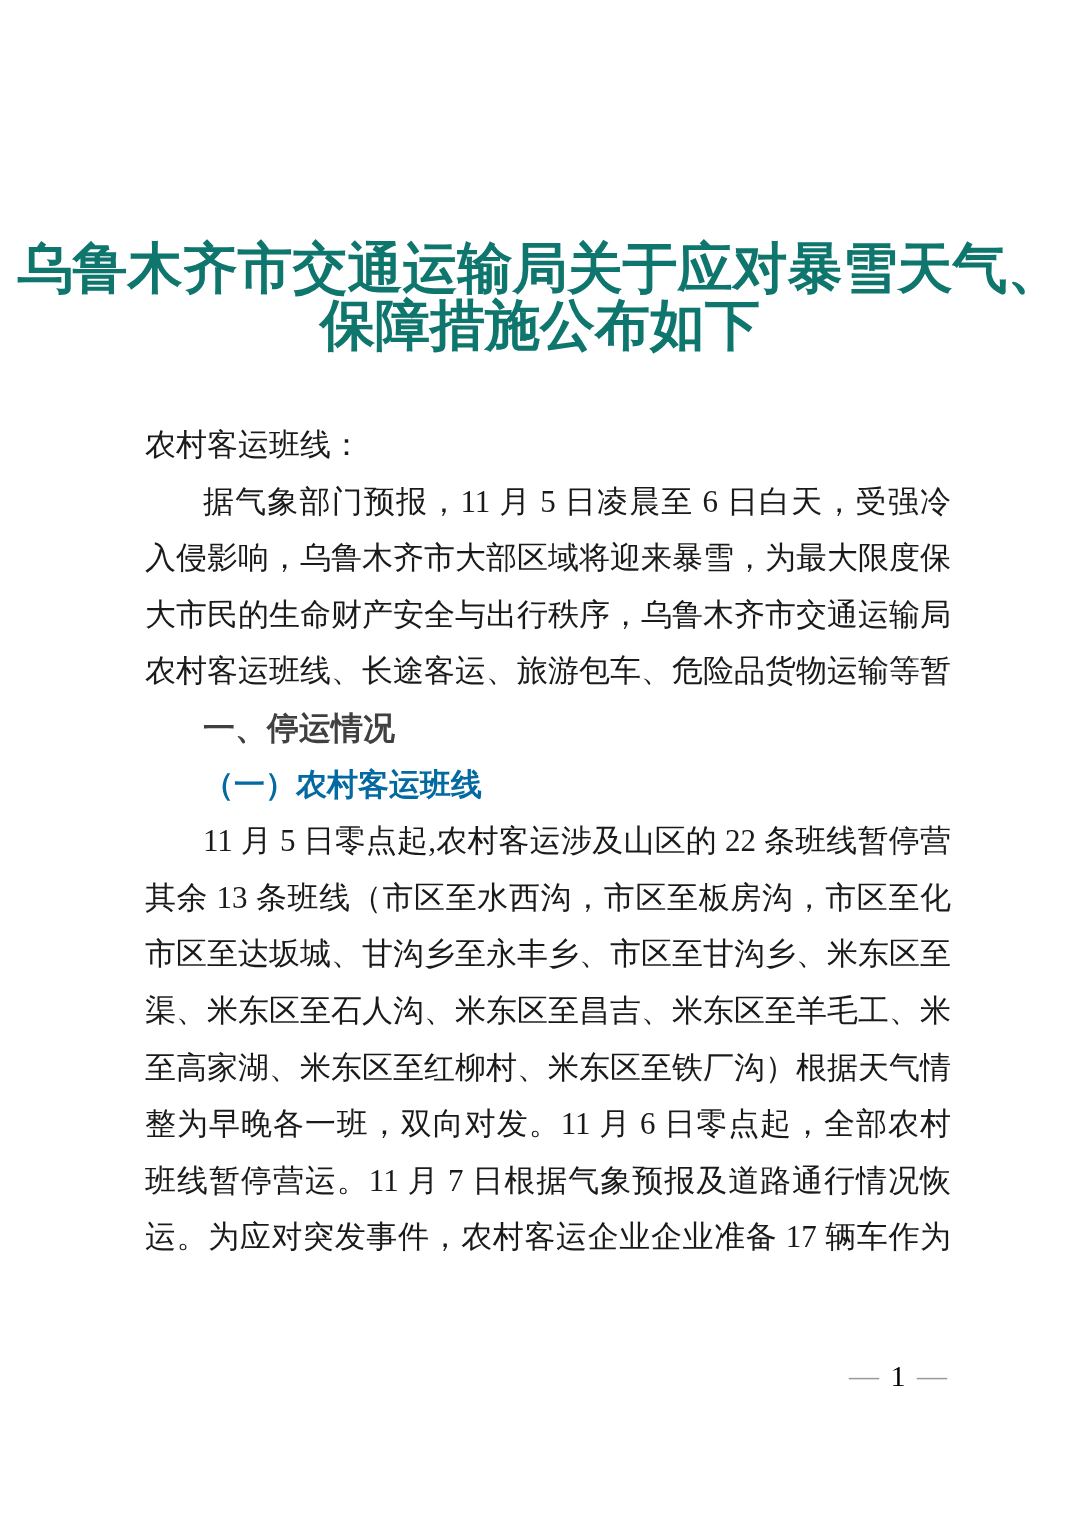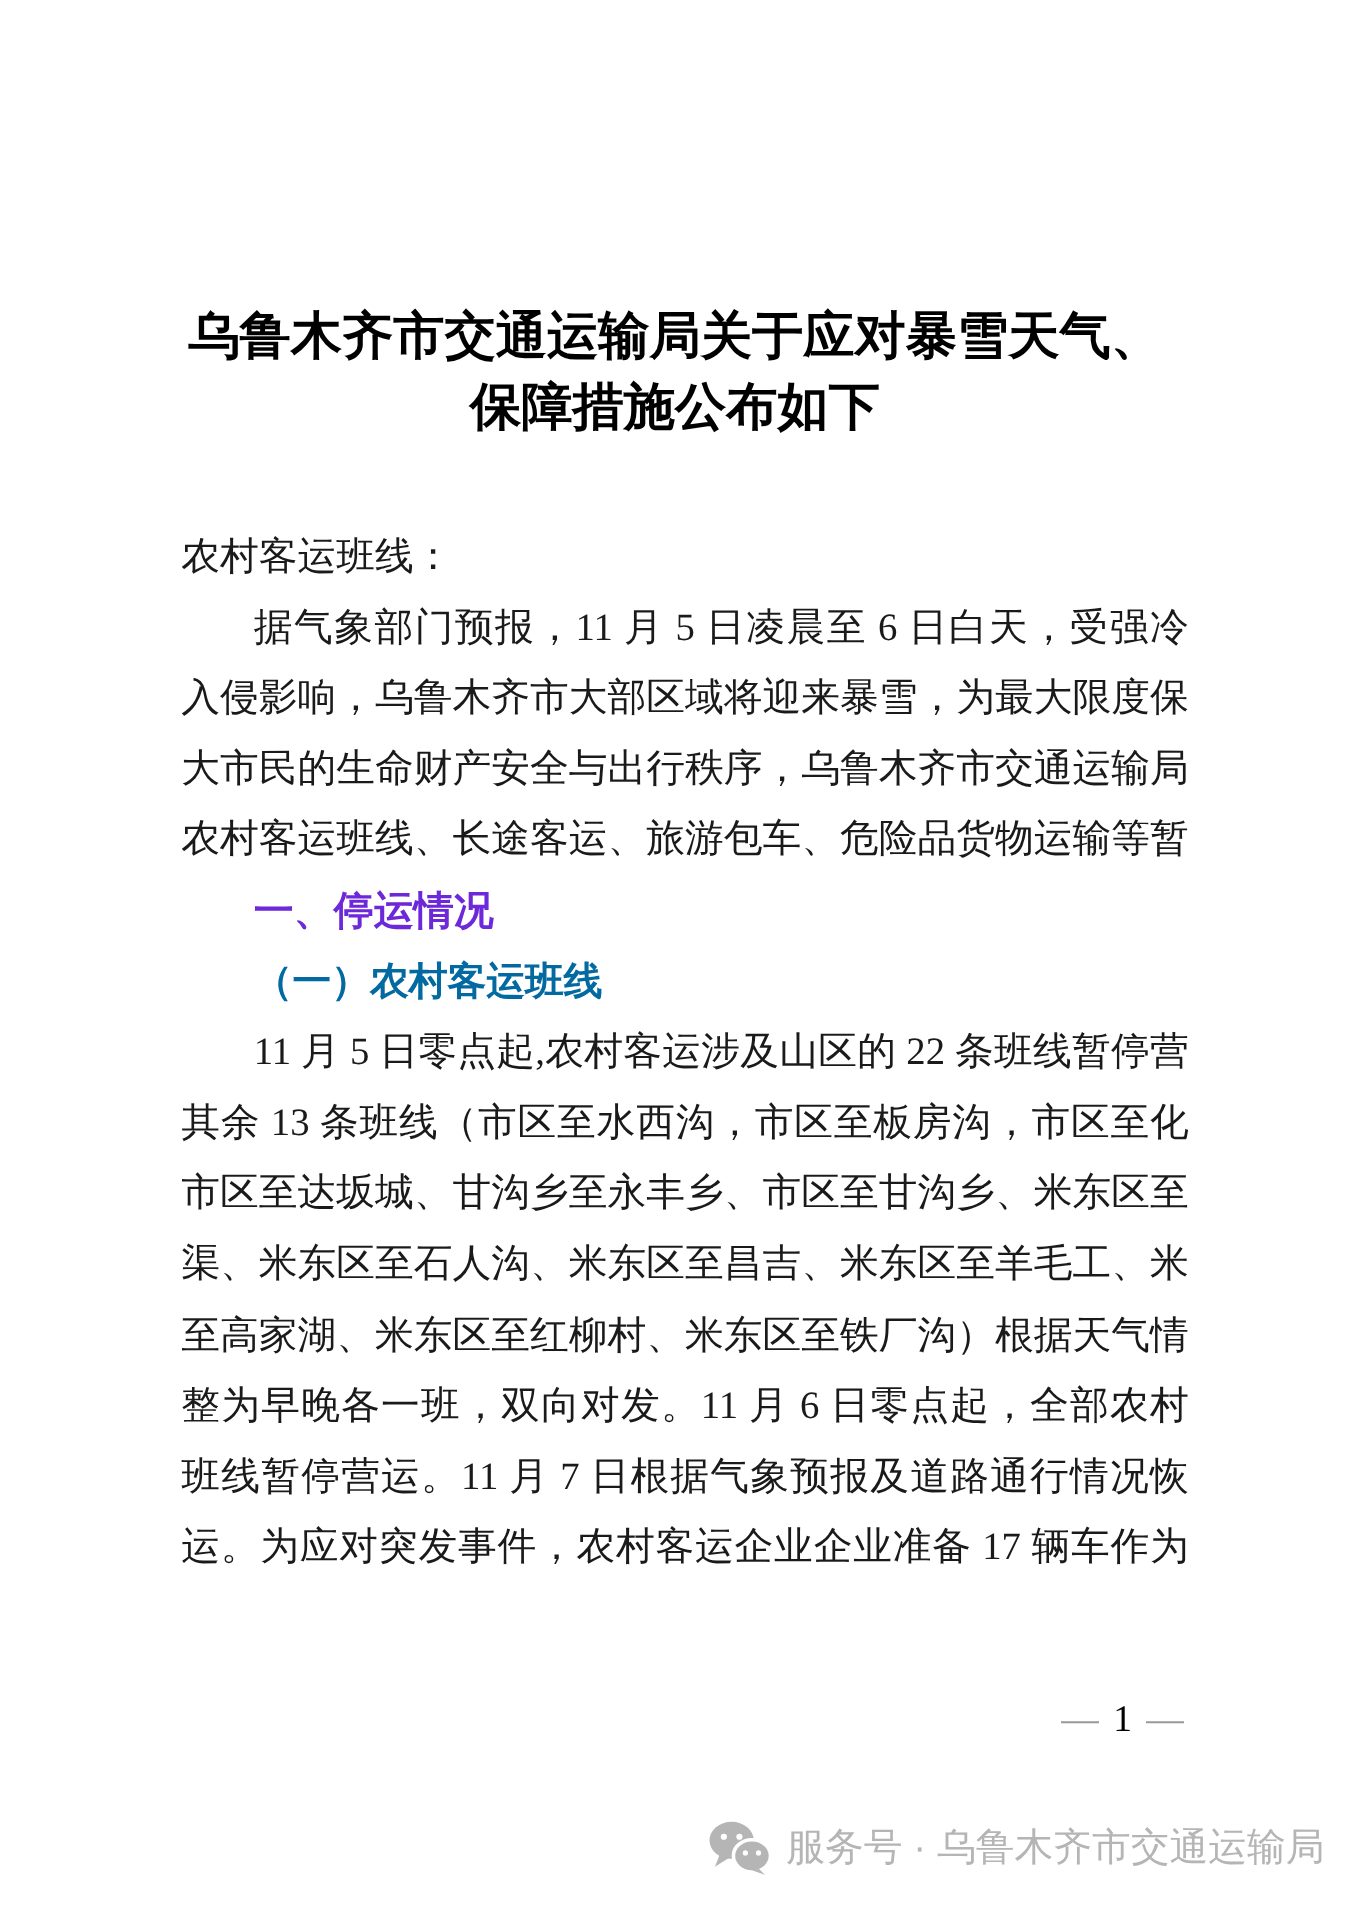--- a/index.html
+++ b/index.html
@@ -16,24 +16,24 @@
     font-family: "Liberation Serif", "DejaVu Serif", serif;
     color: #1a1a1a;
   }
   .title {
     position: absolute;
     top: 240px;
     left: 0;
     right: 0;
     margin: 0;
     text-align: center;
-    font-size: 41px;
+    font-size: 55px;
     font-weight: bold;
     line-height: 57px;
-    color: #000000;
+    color: #0f766e;
     font-family: "Liberation Serif", "DejaVu Serif", serif;
   }
   .title .tl { display: block; }
   .doc-body {
     position: absolute;
     top: 417px;
     left: 145px;
     width: 806px;
     font-size: 31px;
   }
@@ -45,21 +45,21 @@
   .line.j {
     text-align: justify;
     text-align-last: justify;
   }
   .line.indent { padding-left: 58px; }
   .line.left { text-align: left; white-space: nowrap; }
   .heading1 {
     font-weight: bold;
     font-family: Liberation Sans, sans-serif;
     font-size: 32px;
-    color: #6d28d9;
+    color: #404040;
   }
   .heading2 {
     font-weight: bold;
     font-size: 31px;
     color: #0369a1;
   }
   .page-number {
     position: absolute;
     top: 1356px;
     right: 131px;
@@ -113,29 +113,14 @@
     <div class="line j">班线暂停营运。11 月 7 日根据气象预报及道路通行情况恢复营</div>
     <div class="line j">运。为应对突发事件，农村客运企业企业准备 17 辆车作为应急</div>
   </div>
 
   <div class="page-number">
     <span class="dash">—</span>
     <span class="num">1</span>
     <span class="dash">—</span>
   </div>
 
-  <div class="footer">
-    <svg class="wicon" viewBox="0 0 52 46" xmlns="http://www.w3.org/2000/svg">
-
-      <ellipse cx="19" cy="17" rx="18.5" ry="15.5" fill="#b5b5b5"></ellipse>
-      <polygon points="9,29 5,39 18,31" fill="#b5b5b5"></polygon>
-      <circle cx="12.5" cy="14" r="2.6" fill="#ffffff"></circle>
-      <circle cx="25.5" cy="14" r="2.6" fill="#ffffff"></circle>
-
-      <ellipse cx="36" cy="30" rx="15.5" ry="13.5" fill="#b5b5b5" stroke="#ffffff" stroke-width="3"></ellipse>
-      <polygon points="42,41 47,46 36,42" fill="#b5b5b5"></polygon>
-      <circle cx="30.5" cy="27.5" r="2.2" fill="#ffffff"></circle>
-      <circle cx="41.5" cy="27.5" r="2.2" fill="#ffffff"></circle>
-    </svg>
-    <span>服务号 · 乌鲁木齐市交通运输局</span>
-  </div>
 
 </div>
 
 </body></html>

